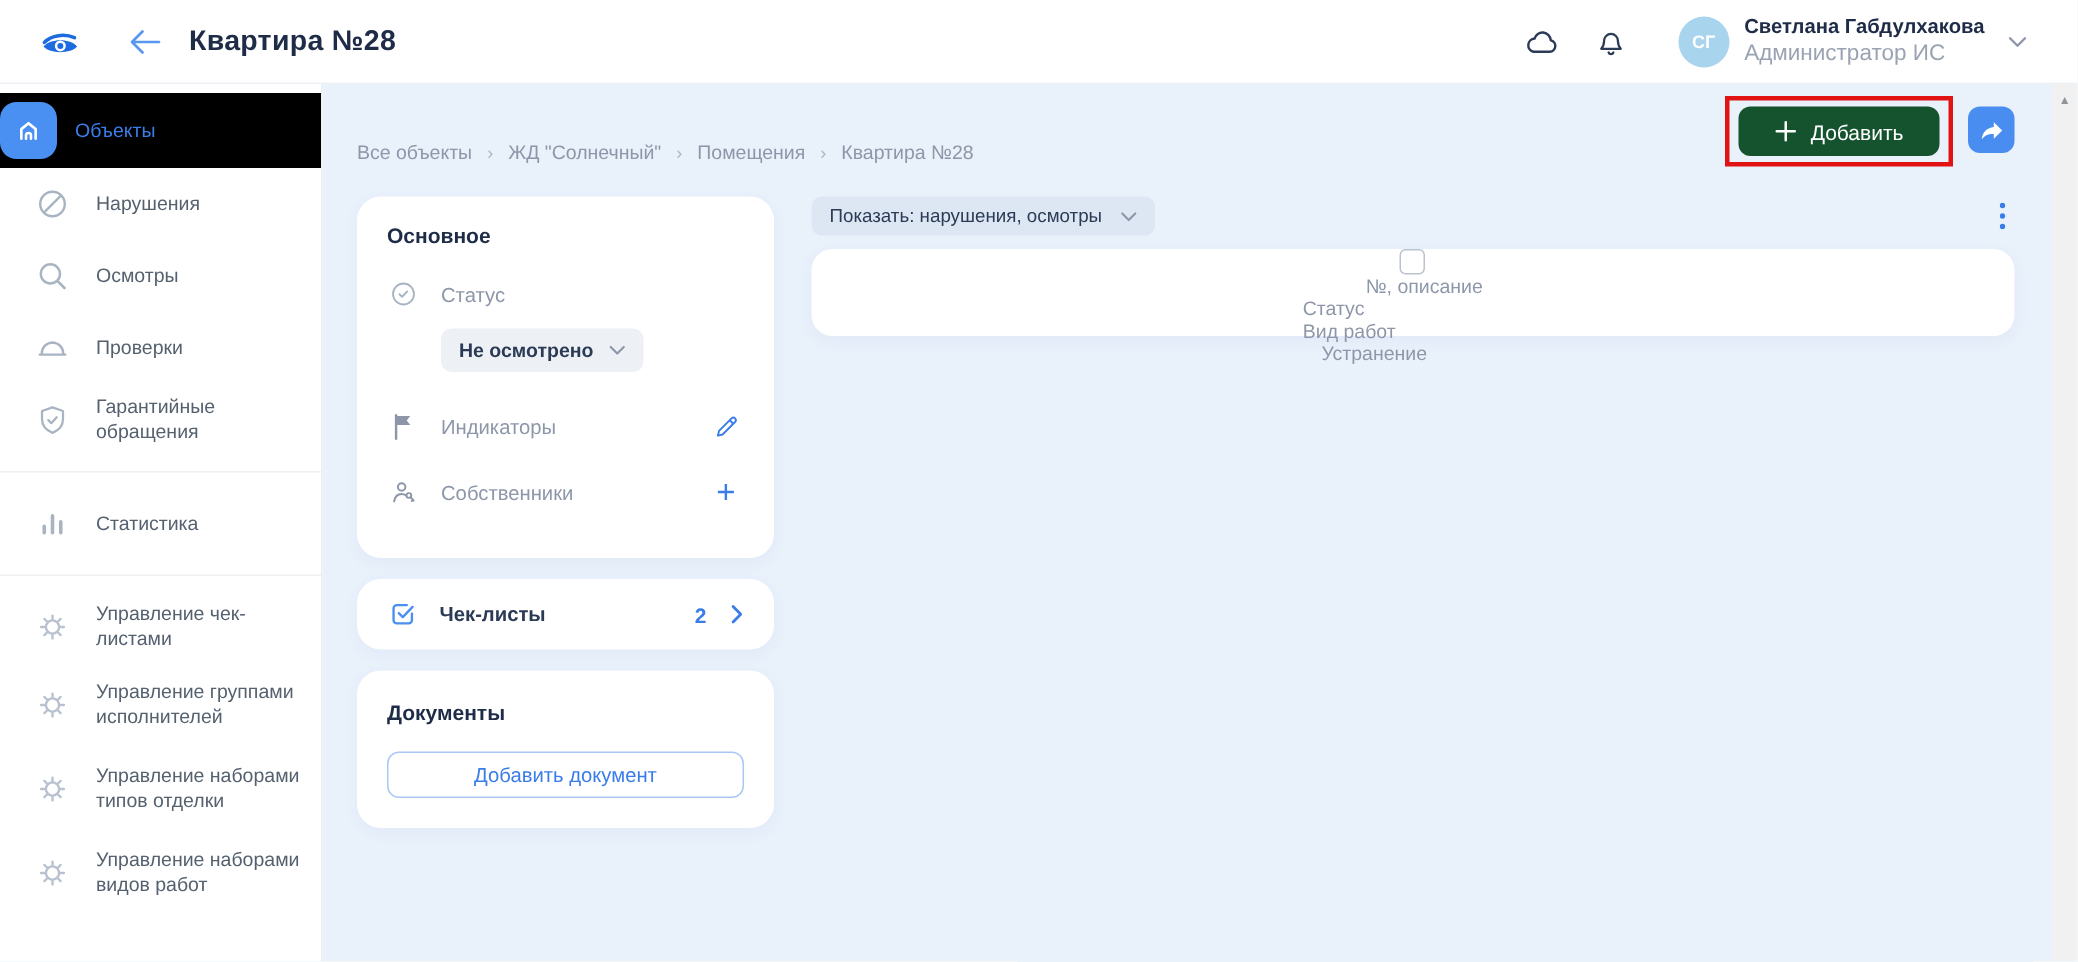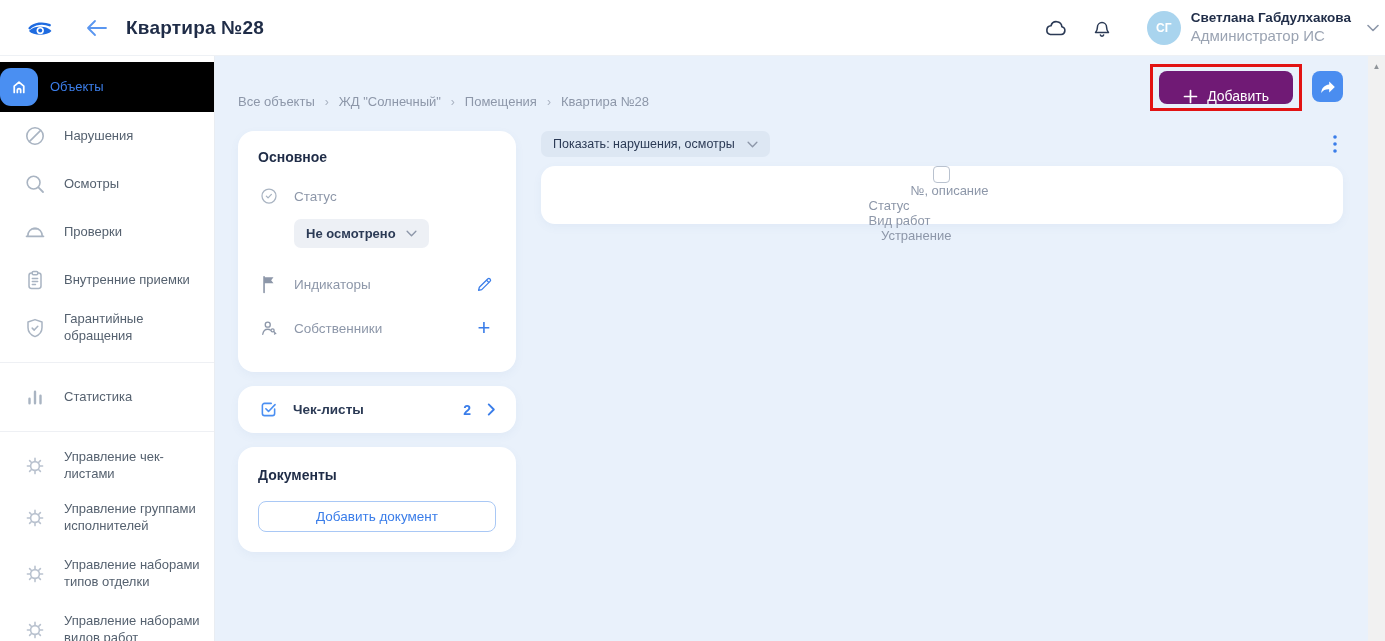--- a/index.html
+++ b/index.html
@@ -12,21 +12,21 @@
 
   
   .header {
     position:absolute; top:0; left:0; width:1385px; height:56px;
     background:#ffffff; border-bottom:1px solid #eef1f5;
     display:flex; align-items:center; z-index:10;
   }
   .logo { margin-left:20px; width:44px; display:flex; justify-content:center; }
   .back-btn { margin-left:18px; width:30px; height:30px; display:flex; align-items:center; justify-content:center; cursor:pointer; }
   .page-title { margin-left:14px; font-size:19px; font-weight:bold; color:#1f2c47; letter-spacing:.2px; }
-  .header-right { margin-left:auto; display:flex; align-items:center; padding-right:6px; }
+  .header-right { margin-left:auto; display:flex; align-items:center; padding-right:34px; }
   .hicon { width:30px; height:30px; display:flex; align-items:center; justify-content:center; margin-right:16px; cursor:pointer; }
   .avatar {
     width:34px; height:34px; border-radius:50%; background:#a9d4ee; color:#ffffff;
     font-size:12px; font-weight:bold; display:flex; align-items:center; justify-content:center; margin:0 10px 0 14px;
   }
   .user-meta { line-height:1.25; margin-right:16px; }
   .user-name { font-size:13.5px; font-weight:bold; color:#1f2c47; }
   .user-role { font-size:15px; color:#9aa3b2; }
   .chev-small { color:#8d97a9; }
 
@@ -53,21 +53,21 @@
     position:absolute; top:56px; left:215px; width:1153px; bottom:0;
     background:#e9f1fb; padding:14px 25px 0 23px; overflow:hidden;
   }
   .topbar { display:flex; align-items:flex-start; height:56px; }
   .breadcrumb { display:flex; align-items:center; margin-top:24px; font-size:13px; color:#8d97a9; flex-wrap:nowrap; }
   .crumb { cursor:pointer; white-space:nowrap; }
   .crumb-sep { margin:0 10px; color:#aab3c2; font-size:12px; }
   .topbar-actions { margin-left:auto; display:flex; align-items:flex-start; }
   .red-annotation { border:3px solid #e21313; padding:4px 6px; margin-top:-6px; }
   .add-btn {
-    display:flex; align-items:flex-end; gap:9px; background:#701a75; color:#ffffff;
+    display:flex; align-items:center; gap:9px; background:#14532d; color:#ffffff;
     border:none; border-radius:8px; height:33px; padding:0 24px; font-size:14px;
     font-family:"Liberation Sans",sans-serif; cursor:pointer;
   }
   .share-btn {
     width:31px; height:31px; border-radius:8px; background:#4a8df0; border:none;
     display:flex; align-items:center; justify-content:center; margin:1px 0 0 10px; cursor:pointer;
   }
 
   .content { display:flex; margin-top:5px; }
   .left-col { width:278px; flex:0 0 auto; margin-right:25px; }
@@ -206,30 +206,20 @@
     <span class="nav-ic">
       <svg width="24" height="24" viewBox="0 0 24 24">
           <path d="M4.8 16c0-4.4 3-7.6 7.2-7.6s7.2 3.2 7.2 7.6" fill="none" stroke="#a9b4c2" stroke-width="1.6" stroke-linejoin="round"></path>
           <path d="M3.5 16.4h17" stroke="#a9b4c2" stroke-width="1.6" stroke-linecap="round"></path>
           <path d="M10.4 8.6h3.2" stroke="#a9b4c2" stroke-width="1.6" stroke-linecap="round"></path>
         </svg>
     </span>
     <span class="nav-label">Проверки</span>
   </div>
 
-  <div class="nav-item">
-    <span class="nav-ic">
-      <svg width="24" height="24" viewBox="0 0 24 24">
-          <rect x="6" y="5" width="12" height="15.5" rx="2.4" fill="none" stroke="#a9b4c2" stroke-width="1.5"></rect>
-          <rect x="9.2" y="3.4" width="5.6" height="3.4" rx="1.2" fill="#ffffff" stroke="#a9b4c2" stroke-width="1.5"></rect>
-          <path d="M9.3 10.5h5.4M9.3 13.5h5.4M9.3 16.5h3.2" stroke="#a9b4c2" stroke-width="1.4" stroke-linecap="round"></path>
-        </svg>
-    </span>
-    <span class="nav-label">Внутренние приемки</span>
-  </div>
 
   <div class="nav-item">
     <span class="nav-ic">
       <svg width="24" height="24" viewBox="0 0 24 24">
           <path d="M12 3.6l7 2.4v5.4c0 4.6-3 7.6-7 9.2-4-1.6-7-4.6-7-9.2V6z" fill="none" stroke="#a9b4c2" stroke-width="1.5" stroke-linejoin="round"></path>
           <path d="M9.2 12.1l2 2 3.6-3.9" fill="none" stroke="#a9b4c2" stroke-width="1.5" stroke-linecap="round" stroke-linejoin="round"></path>
         </svg>
     </span>
     <span class="nav-label">Гарантийные обращения</span>
   </div>

